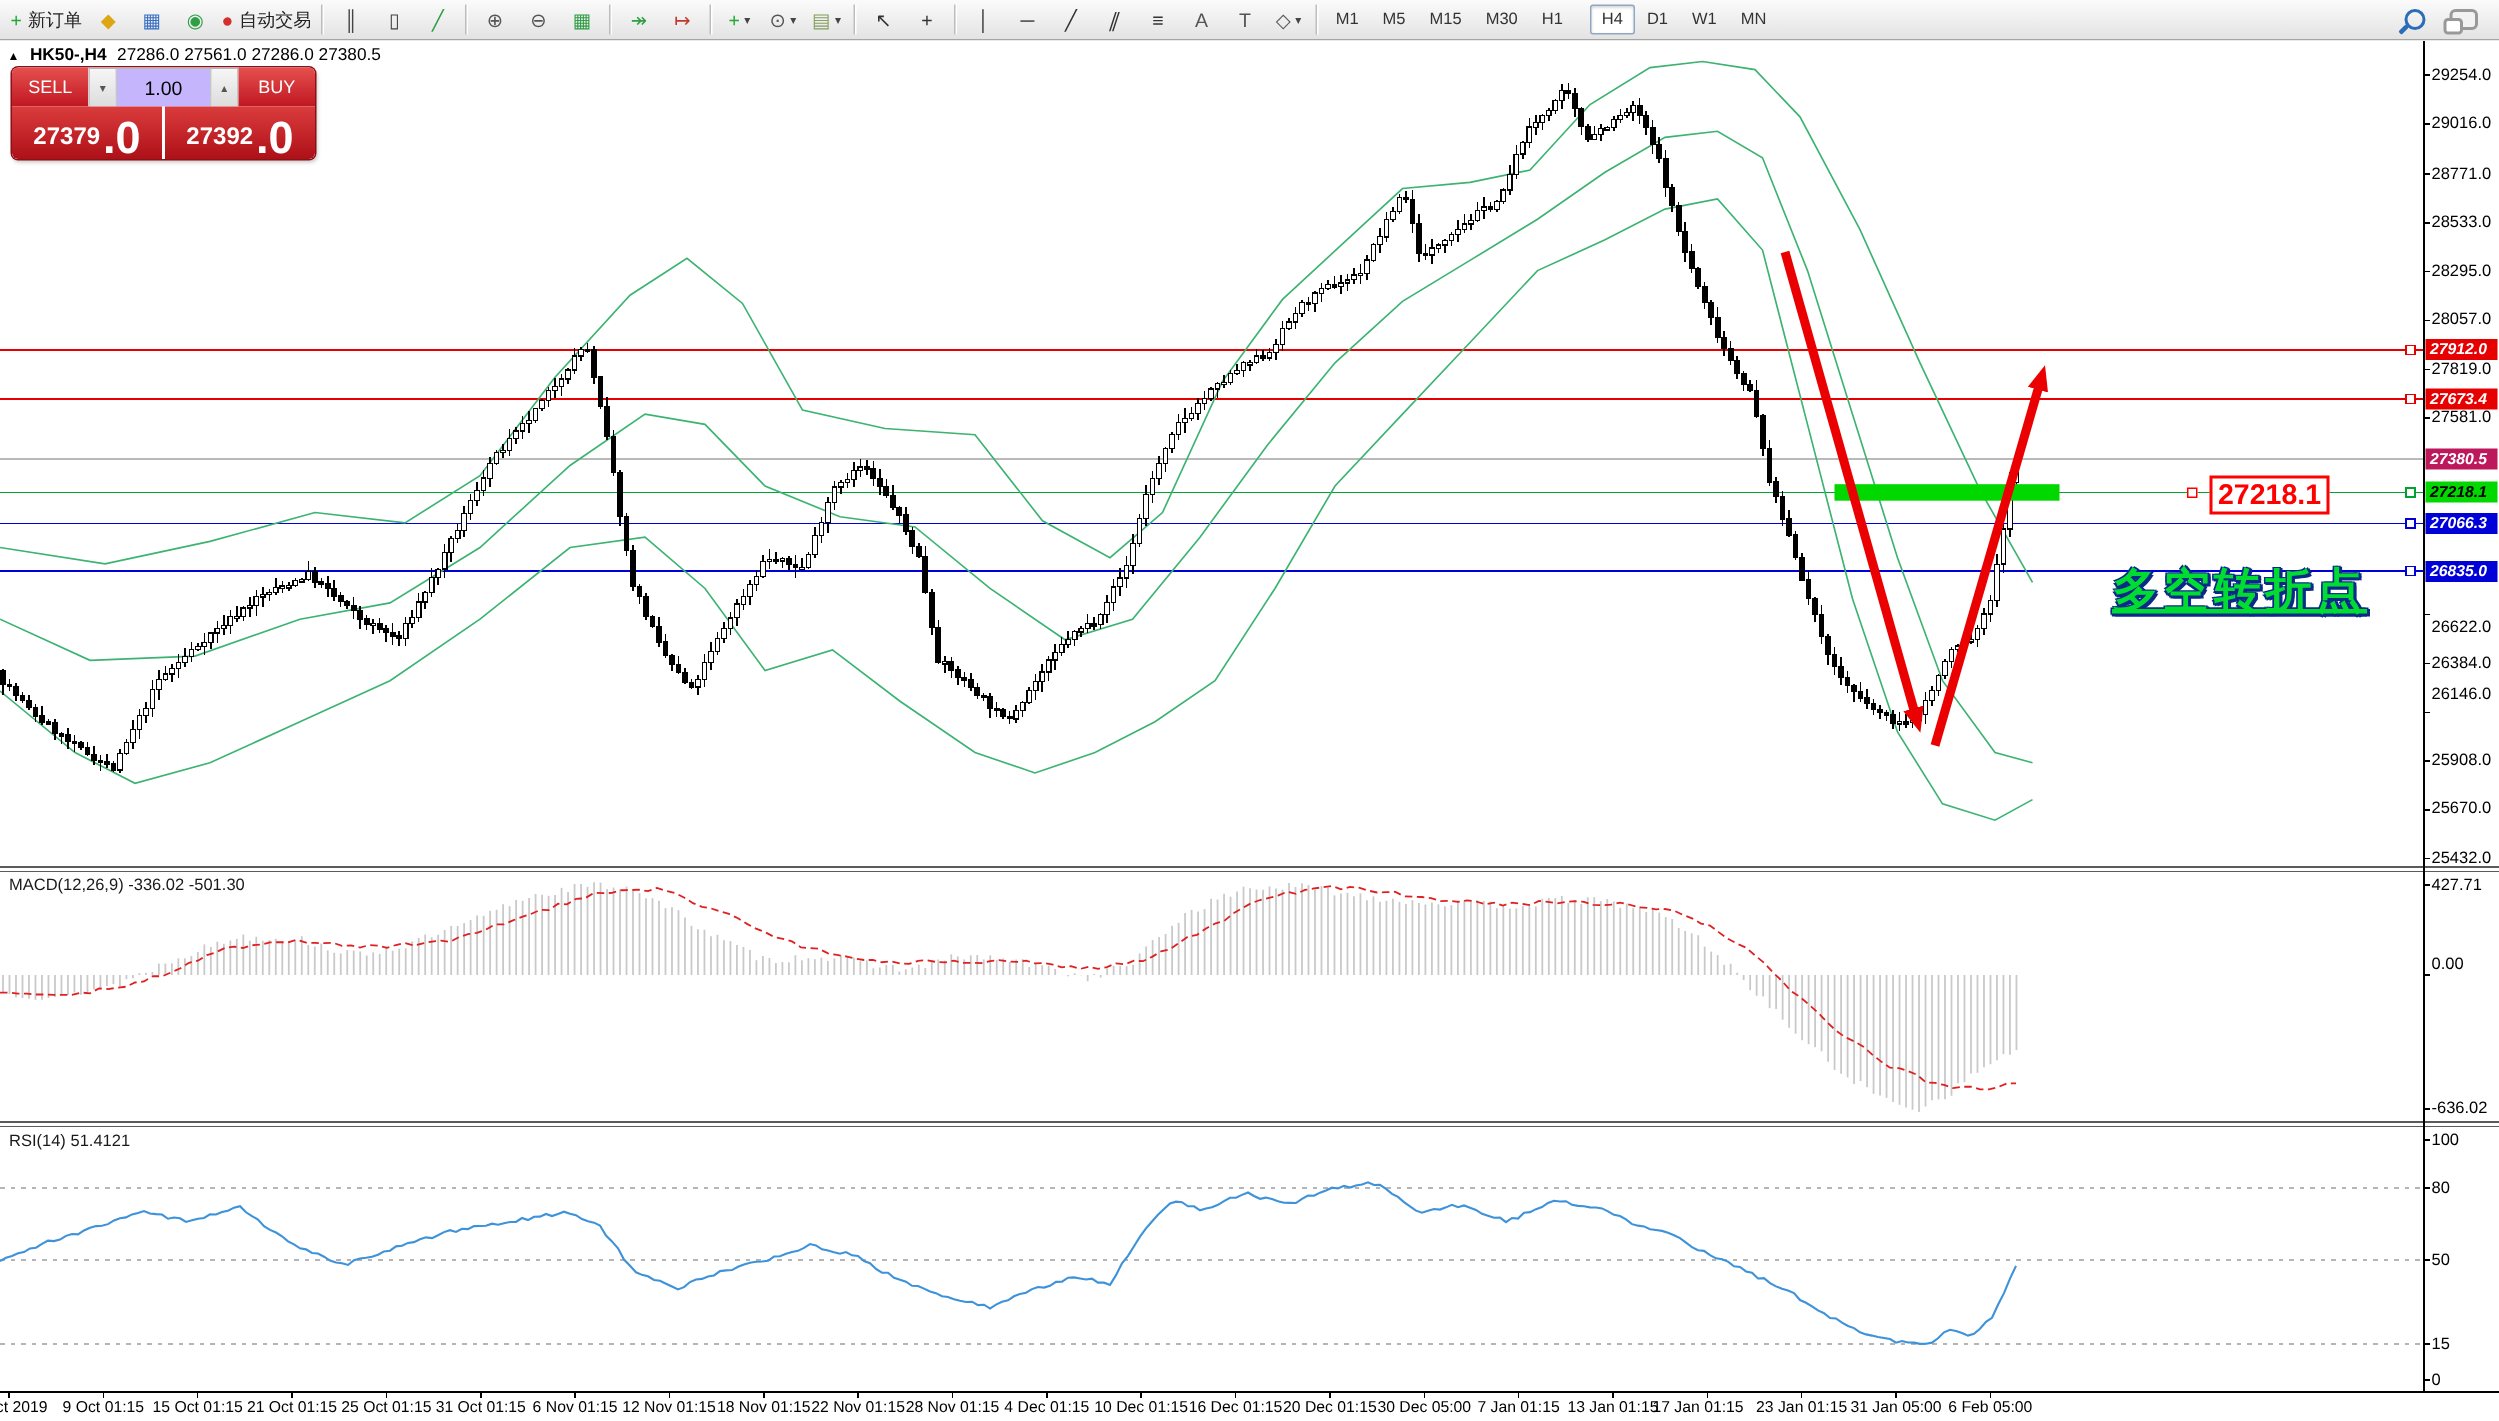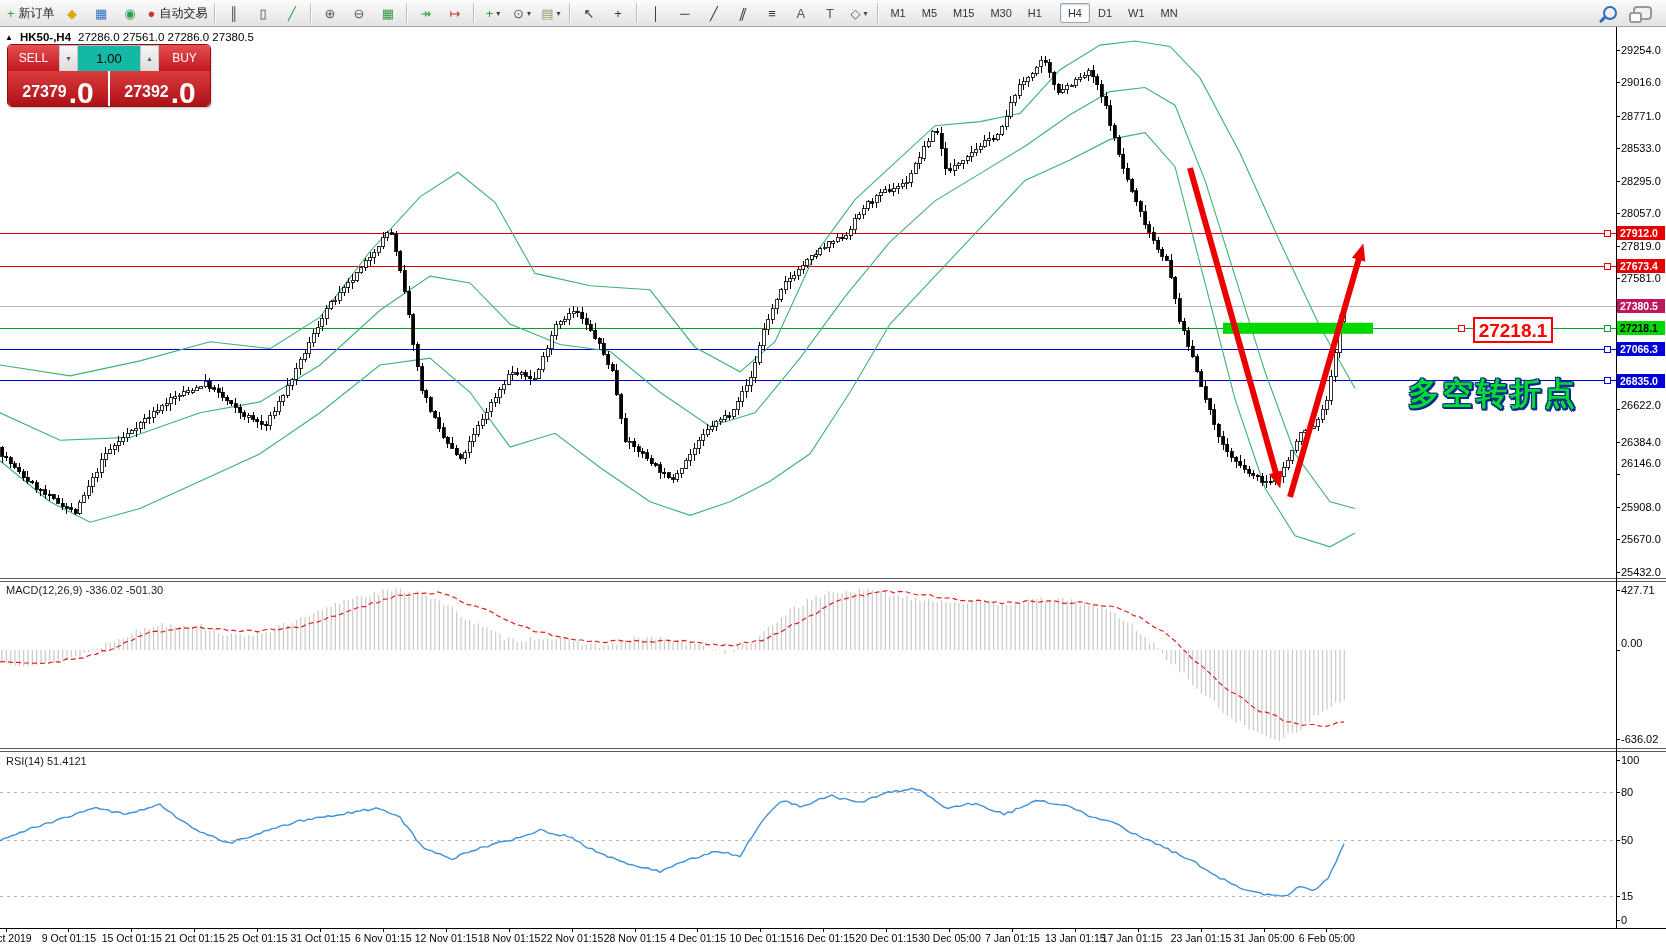--- a/index.html
+++ b/index.html
@@ -35,41 +35,41 @@
   .ctit{font-weight:bold;}
   
   .trade-panel{position:absolute;left:8px;top:18px;width:202px;height:61px;border-radius:4px;
     overflow:hidden;box-shadow:0 0 0 1px #8e1016, 1px 2px 3px rgba(0,0,0,.25);}
   .tp-top{display:flex;height:26px;}
   .tp-sell-btn,.tp-buy-btn{width:51px;background:linear-gradient(#e5504e,#c01722);color:#fff;
     font-size:12px;display:flex;align-items:center;justify-content:center;}
   .tp-vol{flex:1;background:#fff;display:flex;align-items:stretch;border-top:1px solid #b6b6b6;box-sizing:border-box;}
   .tp-dn,.tp-up{width:17px;background:linear-gradient(#f6f6f6,#dcdcdc);color:#555;font-size:8px;
     display:flex;align-items:center;justify-content:center;border-left:1px solid #c6c6c6;border-right:1px solid #c6c6c6;}
-  .tp-val{flex:1;font-size:13px;display:flex;align-items:center;justify-content:center;color:#000;background:#14b8a6;}
+  .tp-val{flex:1;font-size:13px;display:flex;align-items:center;justify-content:center;color:#000;background:#c4b5fd;}
   .tp-prices{display:flex;height:35px;gap:2px;background:#fff;}
   .tp-price{flex:1;background:linear-gradient(#da3c3d,#ae1018);color:#fff;display:flex;
     align-items:flex-end;justify-content:center;padding-bottom:1px;}
   .tp-price span{font-size:16px;font-weight:bold;line-height:1;margin-bottom:5px;}
   .tp-price b{font-size:30px;font-weight:bold;line-height:.85;margin-left:2px;}
   
   .macd-label,.rsi-label{position:absolute;left:6px;font-size:11px;color:#1a1a1a;}
   .macd-label{top:557px;} .rsi-label{top:728px;}
   
   .price-box{position:absolute;left:1473px;top:290px;width:76px;height:22px;border:2px solid #ff0000;
     background:#fff;color:#ff0000;font-size:19px;font-weight:bold;display:flex;align-items:center;
     justify-content:center;line-height:1;}
   .box-handle{position:absolute;left:1458px;top:298px;width:7px;height:7px;border:1px solid #f00;background:#fff;box-sizing:border-box;}
   .annotation{position:absolute;left:1408px;top:346px;font-size:31px;font-weight:bold;color:#00dc32;
     letter-spacing:3px;white-space:nowrap;font-family:"DejaVu Sans",sans-serif;
-    text-shadow:2px 2px 0 #0a2a8a,-1px -1px 0 #0a2a8a,1px -1px 0 #0a2a8a,-1px 1px 0 #0a2a8a,2px 0 0 #0a2a8a,0 2px 0 #0a2a8a;}
+    text-shadow:2px 2px 0 #0a2a8a,-1px -1px 0 #0a2a8a,1px -1px 0 #0a2a8a,-1px 1px 0 #0a2a8a,2px 0 0 #0a2a8a,0 2px 0 #0a2a8a;text-decoration:underline;}
   
   .tick{position:absolute;left:1621px;font-size:11px;color:#000;white-space:nowrap;}
   .badge{position:absolute;left:1617px;width:48px;height:14px;font-size:10.5px;font-weight:bold;
-    display:flex;align-items:center;padding-left:3px;box-sizing:border-box;white-space:nowrap;}
+    display:flex;align-items:center;padding-left:3px;box-sizing:border-box;white-space:nowrap;font-style:italic;}
   .date{position:absolute;font-size:10.5px;color:#000;transform:translateX(-50%);top:905px;white-space:nowrap;}
 </style>
 </head>
 <body>
 
 <div class="toolbar">
   <div id="tb-items">
       <div class="tbtn">
         <span class="tico" style="color: rgb(31, 170, 54);">+</span>
         <span class="tlabel">新订单</span>
@@ -1206,21 +1206,21 @@
     </svg>
   <div id="overlay">
       <div class="tick" style="top: 16.5px;">29254.0</div>
       <div class="tick" style="top: 49.0359px;">29016.0</div>
       <div class="tick" style="top: 82.5287px;">28771.0</div>
       <div class="tick" style="top: 115.065px;">28533.0</div>
       <div class="tick" style="top: 147.6px;">28295.0</div>
       <div class="tick" style="top: 180.136px;">28057.0</div>
       <div class="tick" style="top: 212.672px;">27819.0</div>
       <div class="tick" style="top: 245.208px;">27581.0</div>
-      <div class="tick" style="top: 372px;">26622.0</div>
+      <div class="tick" style="top: 385px;">26622.0</div>
       <div class="tick" style="top: 408.844px;">26384.0</div>
       <div class="tick" style="top: 430px;">26146.0</div>
       <div class="tick" style="top: 473.916px;">25908.0</div>
       <div class="tick" style="top: 506.452px;">25670.0</div>
       <div class="tick" style="top: 538.988px;">25432.0</div>
       <div class="badge" style="top: 199.459px; background: rgb(230, 0, 0); color: rgb(255, 255, 255);">27912.0</div>
       <div class="badge" style="top: 232.077px; background: rgb(230, 0, 0); color: rgb(255, 255, 255);">27673.4</div>
       <div class="badge" style="top: 272.118px; background: #be185d; color: rgb(255, 255, 255);">27380.5</div>
       <div class="badge" style="top: 294.319px; background: rgb(0, 216, 0); color: rgb(0, 0, 0);">27218.1</div>
       <div class="badge" style="top: 315.07px; background: rgb(0, 0, 216); color: rgb(255, 255, 255);">27066.3</div>

